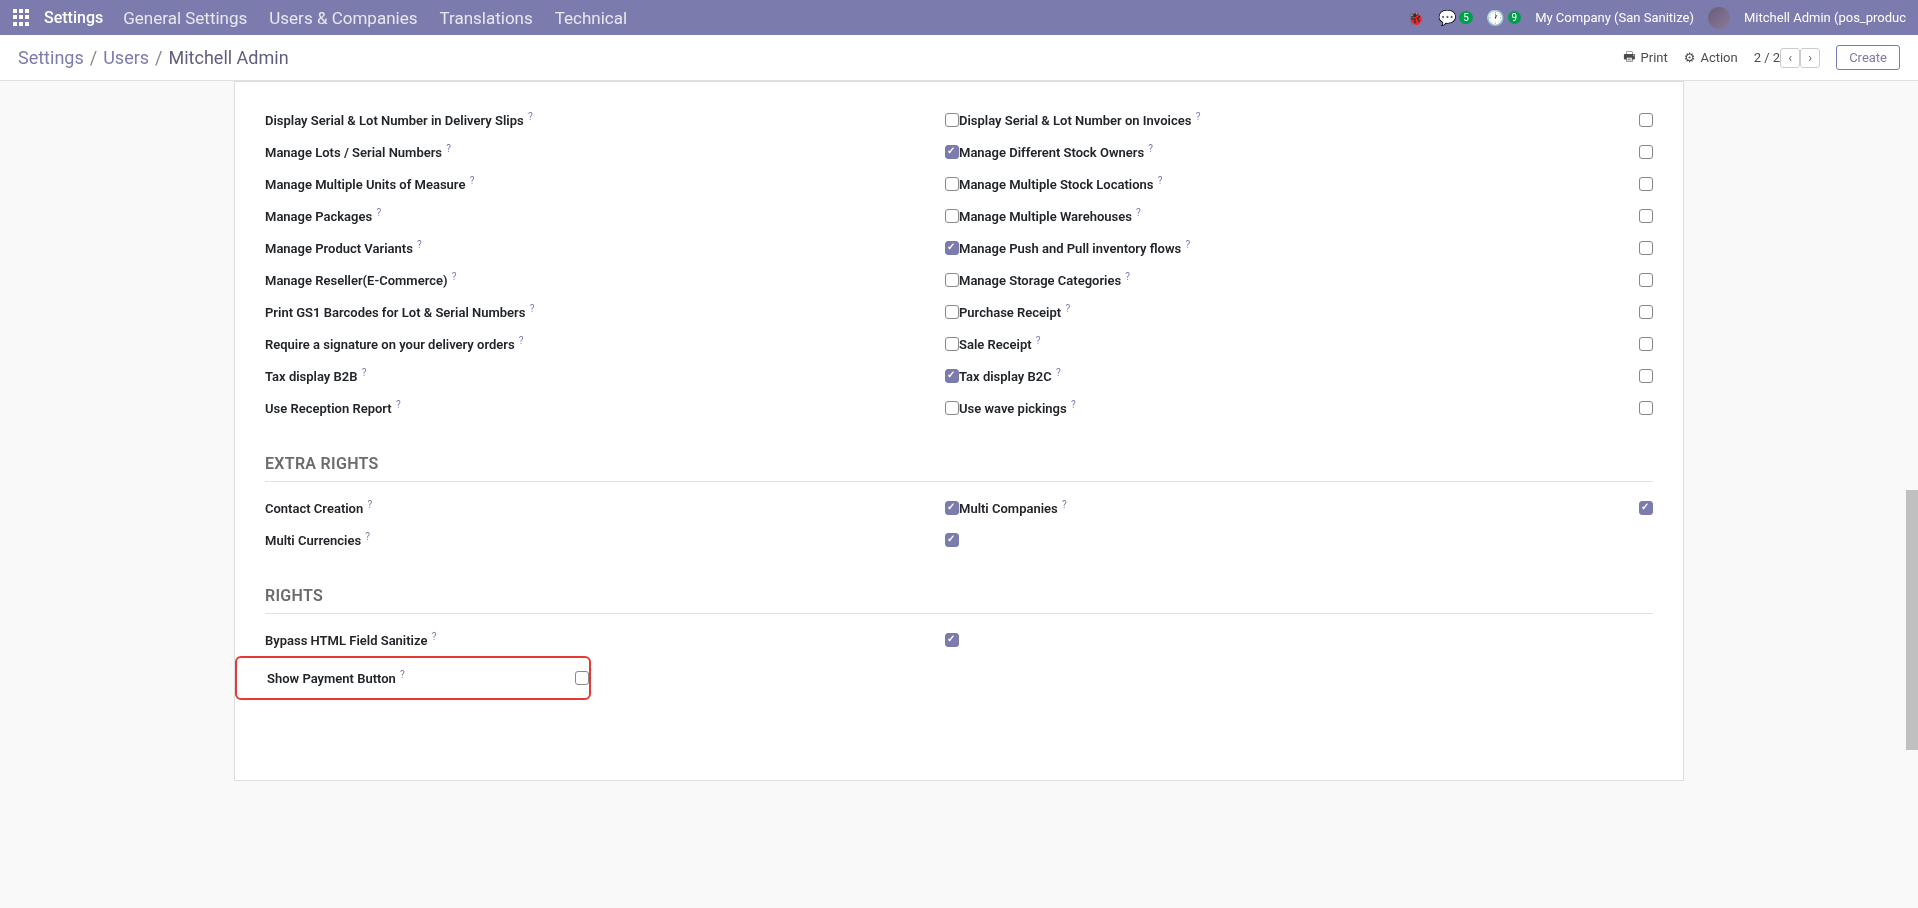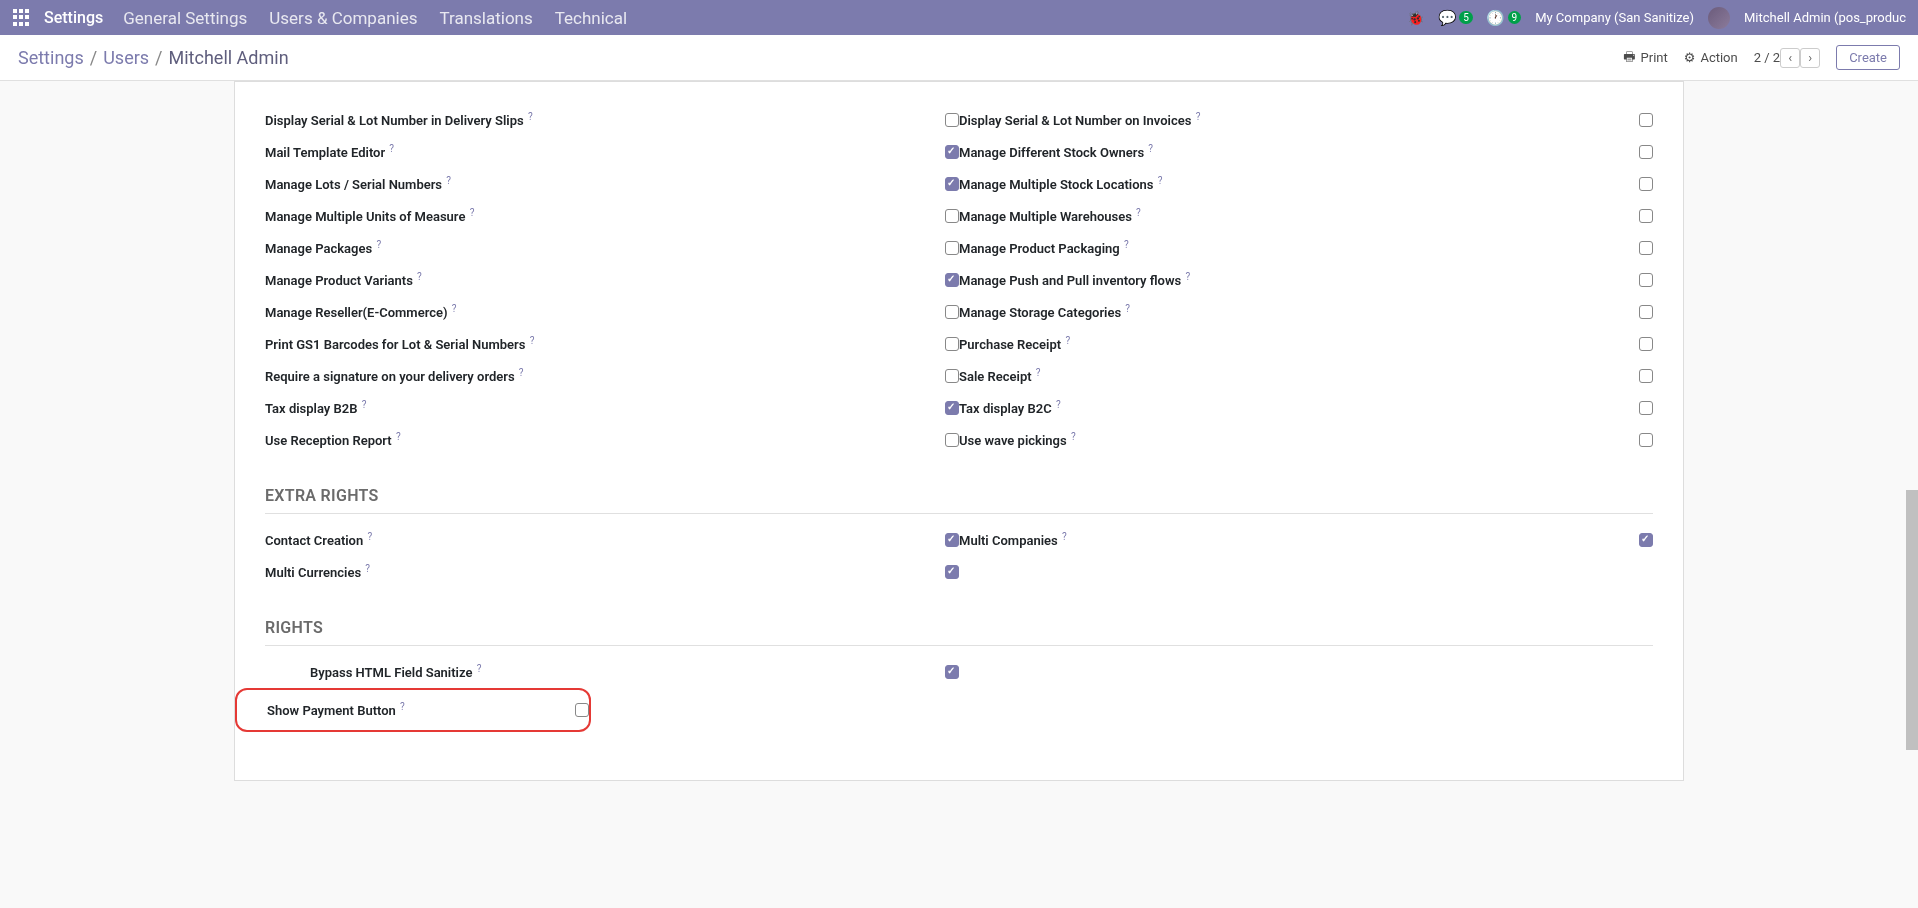--- a/index.html
+++ b/index.html
@@ -29,21 +29,21 @@
 .row { display:flex; }
 .col { flex:1; }
 .field { display:flex; align-items:center; min-height:32px; padding:1px 0;justify-content:space-between; }
 .field-label { width:300px; font-size:13px; font-weight:600; color:#212529; }
 .field-label .help { color:#7c7bad; font-size:10px; vertical-align:super; cursor:pointer; margin-left:1px; font-weight:400; }
 .checkbox { width:14px; height:14px; border:1px solid #888; border-radius:3px; background:#fff; cursor:pointer; position:relative; }
 .checkbox.checked { background:#7c7bad; border-color:#7c7bad; }
 .checkbox.checked::after { content:"✓"; color:#fff; font-size:10px; position:absolute; left:1px; top:-1px; font-weight:bold; }
 .group-title { font-size:16px; font-weight:600; color:#6b6b6b; letter-spacing:.3px; margin:30px 0 8px; }
 .group-hr { border:none; border-top:1px solid #e0e0e0; margin-bottom:10px; }
-.highlight-box { border:2.5px solid #e53935; border-radius:12px; padding:4px 0 4px 0; margin-left:-30px; padding-left:30px; width:356px; }
+.highlight-box { border:2.5px solid #e53935; border-radius:6px; padding:4px 0 4px 0; margin-left:-30px; padding-left:30px; width:356px; }
 .scroll-indicator { position:fixed; right:0; top:490px; width:12px; height:260px; background:#c0c0c0; }
 </style>
 </head>
 <body>
 
 <div class="navbar">
   <div class="apps-icon">
       <span></span>
       <span></span>
       <span></span>
@@ -103,24 +103,20 @@
       <div class="col" id="tech-left">
           <div class="field" style="visibility: hidden;">
             <div class="field-label" style="width: 300px;">Delivery Address <span class="help">?</span></div>
             <div class="checkbox"></div>
           </div>
           <div class="field">
             <div class="field-label" style="width: 300px;">Display Serial &amp; Lot Number in Delivery Slips <span class="help">?</span></div>
             <div class="checkbox"></div>
           </div>
           <div class="field">
-            <div class="field-label" style="width: 300px;">Mail Template Editor <span class="help">?</span></div>
-            <div class="checkbox checked"></div>
-          </div>
-          <div class="field">
             <div class="field-label" style="width: 300px;">Manage Lots / Serial Numbers <span class="help">?</span></div>
             <div class="checkbox checked"></div>
           </div>
           <div class="field">
             <div class="field-label" style="width: 300px;">Manage Multiple Units of Measure <span class="help">?</span></div>
             <div class="checkbox"></div>
           </div>
           <div class="field">
             <div class="field-label" style="width: 300px;">Manage Packages <span class="help">?</span></div>
             <div class="checkbox"></div>
@@ -162,24 +158,20 @@
           <div class="field">
             <div class="field-label" style="width: 285px;">Manage Different Stock Owners <span class="help">?</span></div>
             <div class="checkbox"></div>
           </div>
           <div class="field">
             <div class="field-label" style="width: 285px;">Manage Multiple Stock Locations <span class="help">?</span></div>
             <div class="checkbox"></div>
           </div>
           <div class="field">
             <div class="field-label" style="width: 285px;">Manage Multiple Warehouses <span class="help">?</span></div>
-            <div class="checkbox"></div>
-          </div>
-          <div class="field">
-            <div class="field-label" style="width: 285px;">Manage Product Packaging <span class="help">?</span></div>
             <div class="checkbox"></div>
           </div>
           <div class="field">
             <div class="field-label" style="width: 285px;">Manage Push and Pull inventory flows <span class="help">?</span></div>
             <div class="checkbox"></div>
           </div>
           <div class="field">
             <div class="field-label" style="width: 285px;">Manage Storage Categories <span class="help">?</span></div>
             <div class="checkbox"></div>
           </div>
@@ -219,21 +211,21 @@
             <div class="field-label" style="width: auto; margin-right: 12px;">Multi Companies <span class="help">?</span></div>
             <div class="checkbox checked"></div>
           </div>
         </div>
     </div>
     <div class="group-title">RIGHTS</div>
     <hr class="group-hr">
     <div class="row">
       <div class="col" id="other-col">
           <div class="field">
-            <div class="field-label" style="width: auto; margin-right: 12px; margin-left: 45px;">Bypass HTML Field Sanitize <span class="help">?</span></div>
+            <div class="field-label" style="width: auto; margin-right: 12px;">Bypass HTML Field Sanitize <span class="help">?</span></div>
             <div class="checkbox checked"></div>
           </div>
           <div class="highlight-box">
             <div class="field">
               <div class="field-label" style="width: auto; margin-right: 12px;">Show Payment Button <span class="help">?</span></div>
               <div class="checkbox"></div>
             </div>
           </div>
         </div>
       <div class="col"></div>

